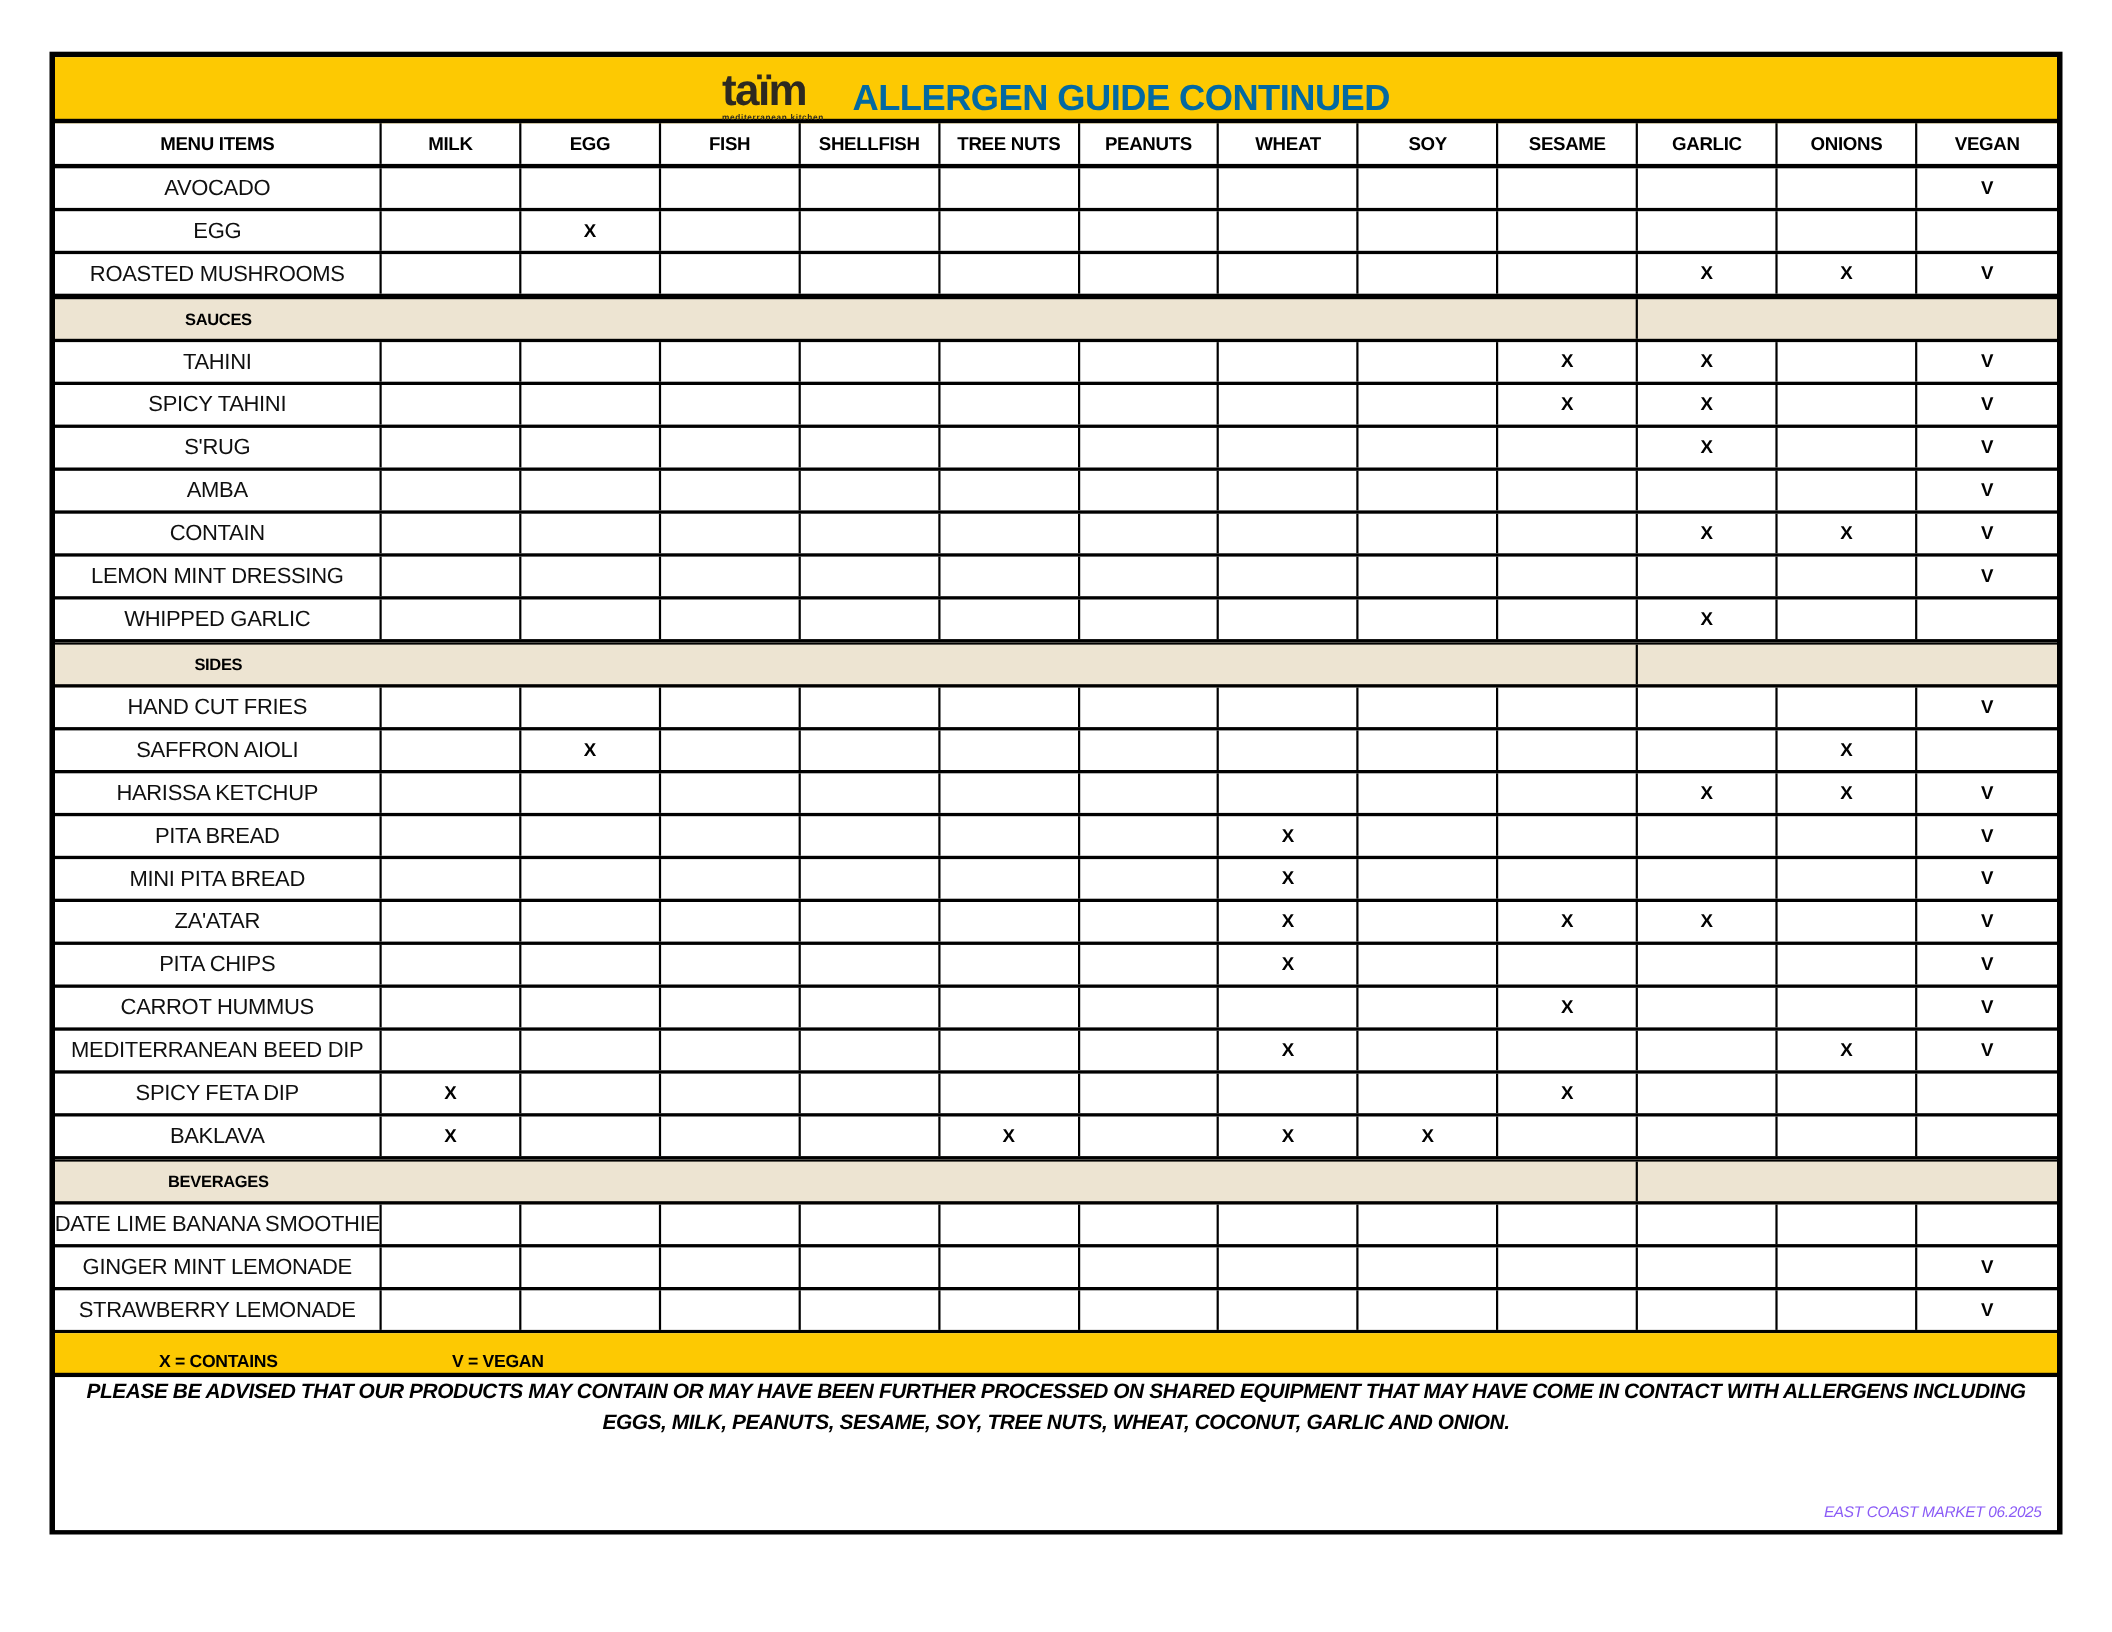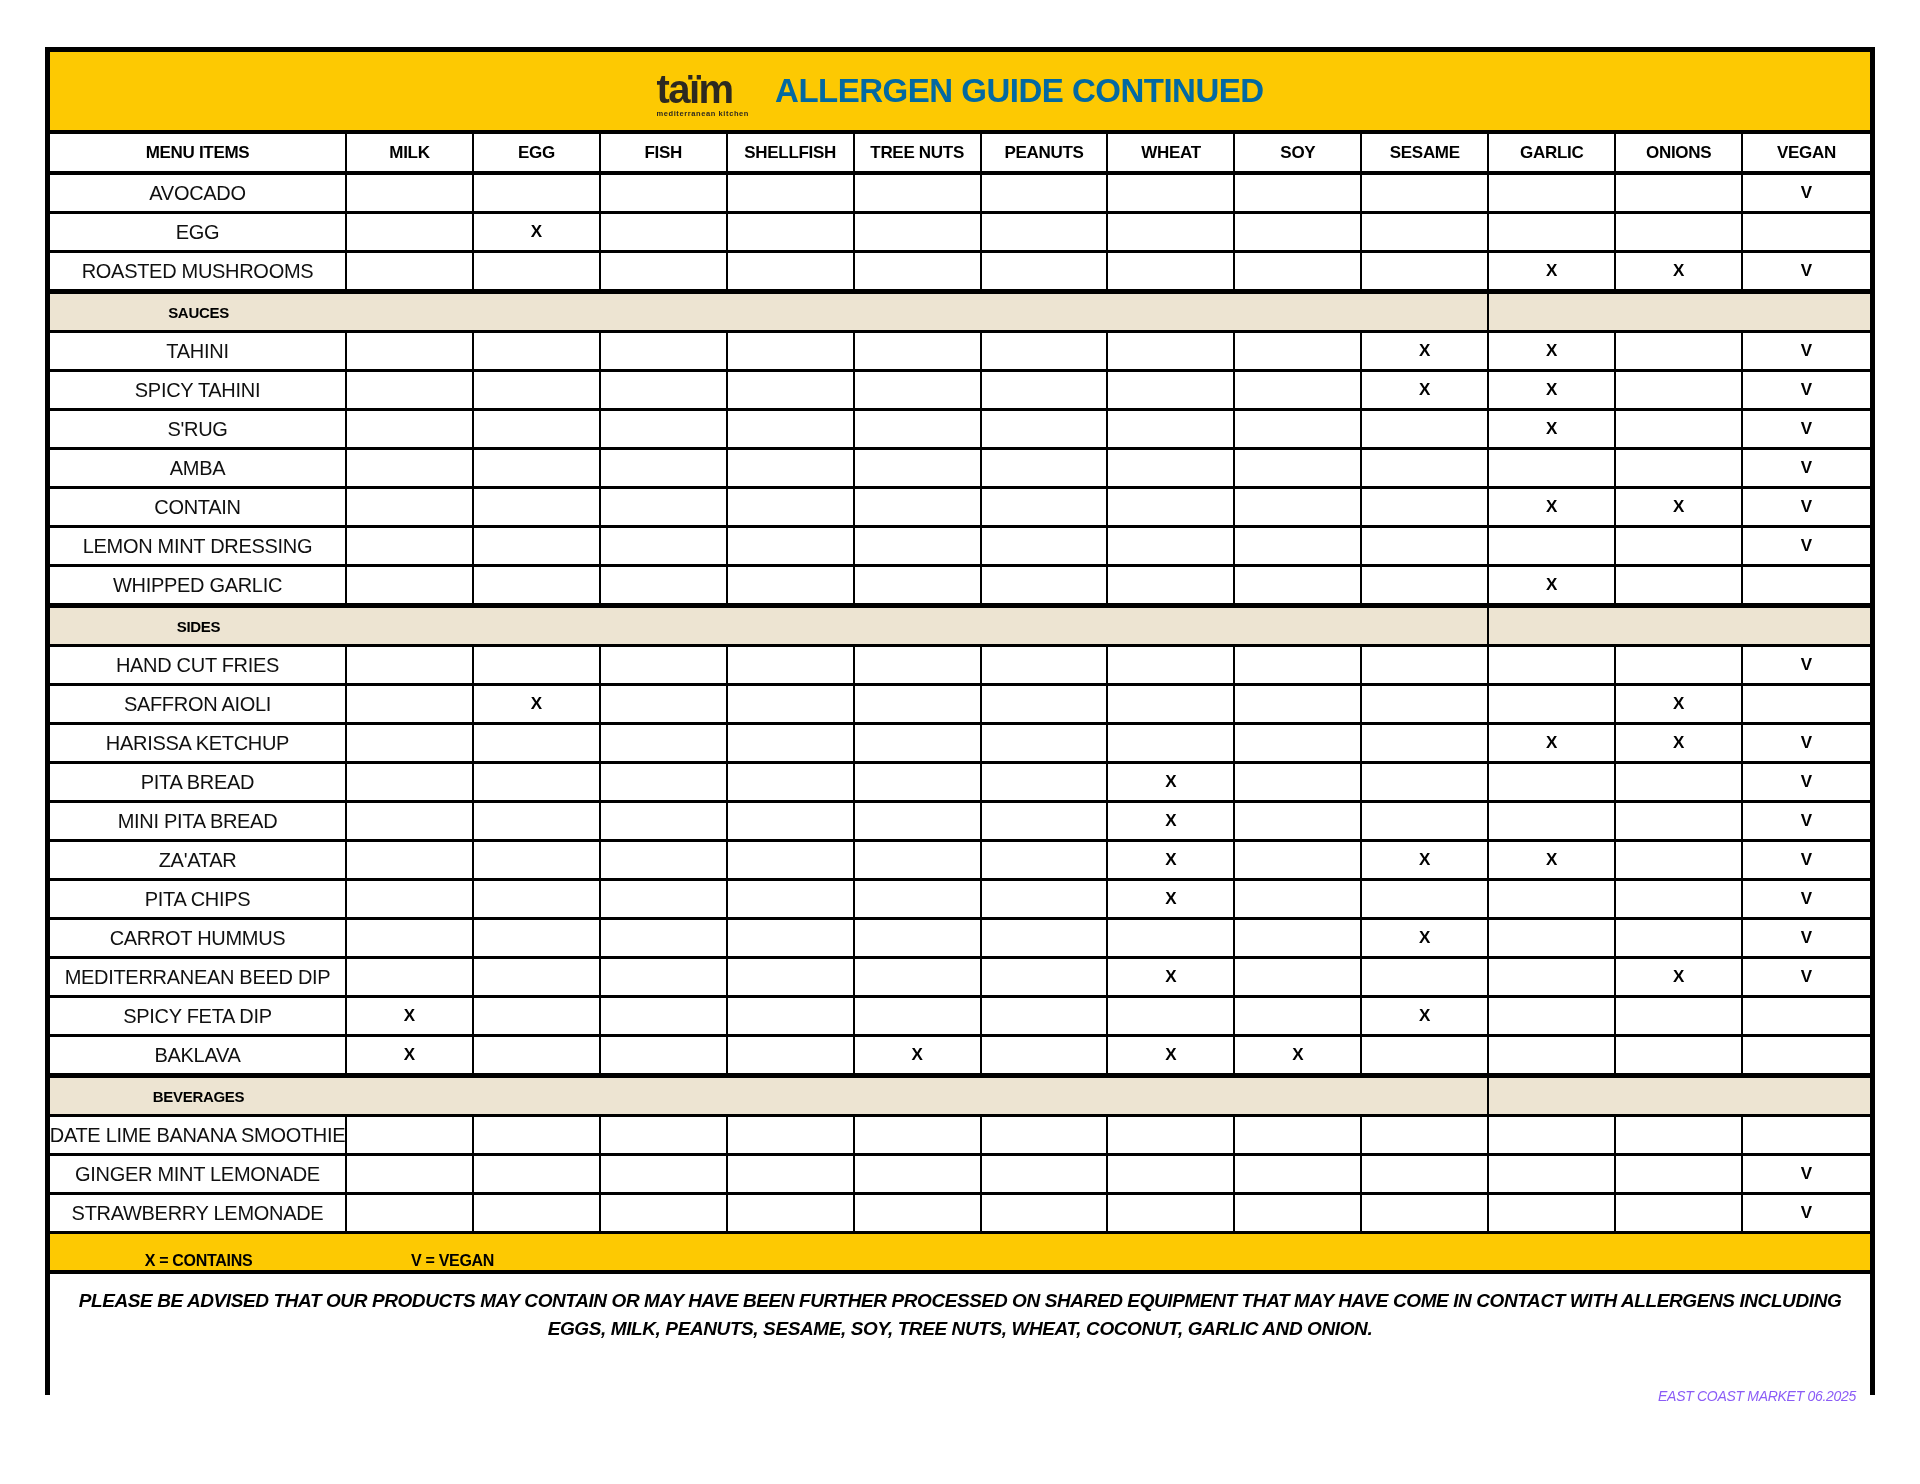--- a/index.html
+++ b/index.html
@@ -9,25 +9,25 @@
   .sheet {
     position: absolute;
     left: 45px; top: 47px;
     width: 1830px; height: 1348px;
     border: 5px solid #000;
     background: #fff;
   }
 
   
   .band-header {
-    height: 82px;
+    height: 60px;
     background: var(--yellow, #FDC902);
     border-bottom: 4px solid #000;
     display: flex;
-    align-items: center;
+    align-items: flex-end;
     justify-content: center;
     gap: 26px;
   }
   .logo-wrap { text-align: left; line-height: 1; transform: translateY(2px); }
   .logo-text {
     font-size: 40px;
     font-weight: 700;
     letter-spacing: -1.5px;
     color: #2d2920;
   }
@@ -102,21 +102,20 @@
     font-weight: 700;
     font-size: 16px;
     letter-spacing: -0.3px;
   }
 
   
   .disclaimer {
     position: relative;
     height: 139px;
     background: #fff;
-    padding-top: 13px;
   }
   .disclaimer-text {
     width: 1800px;
     margin: 0 auto;
     text-align: center;
     font-weight: 700;
     font-style: italic;
     font-size: 19px;
     letter-spacing: -0.4px;
     line-height: 1.45;

